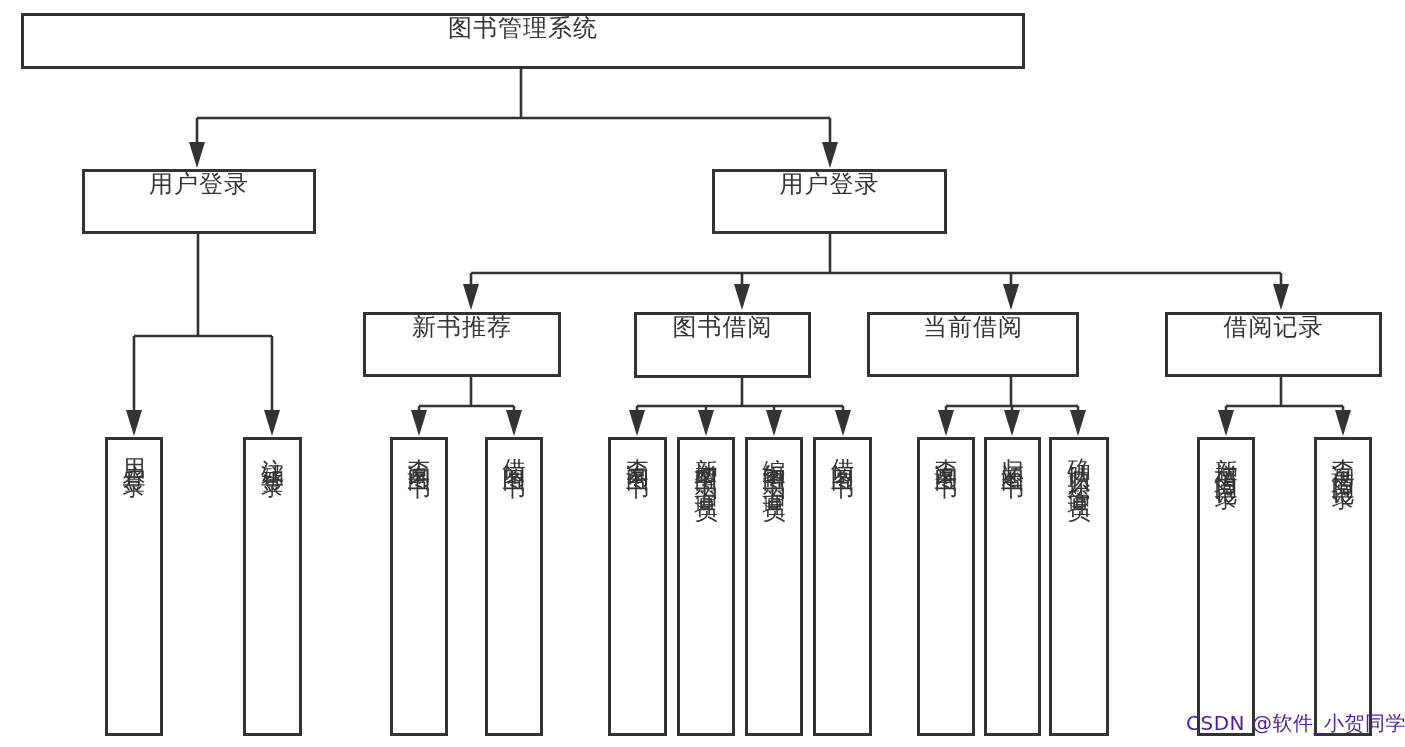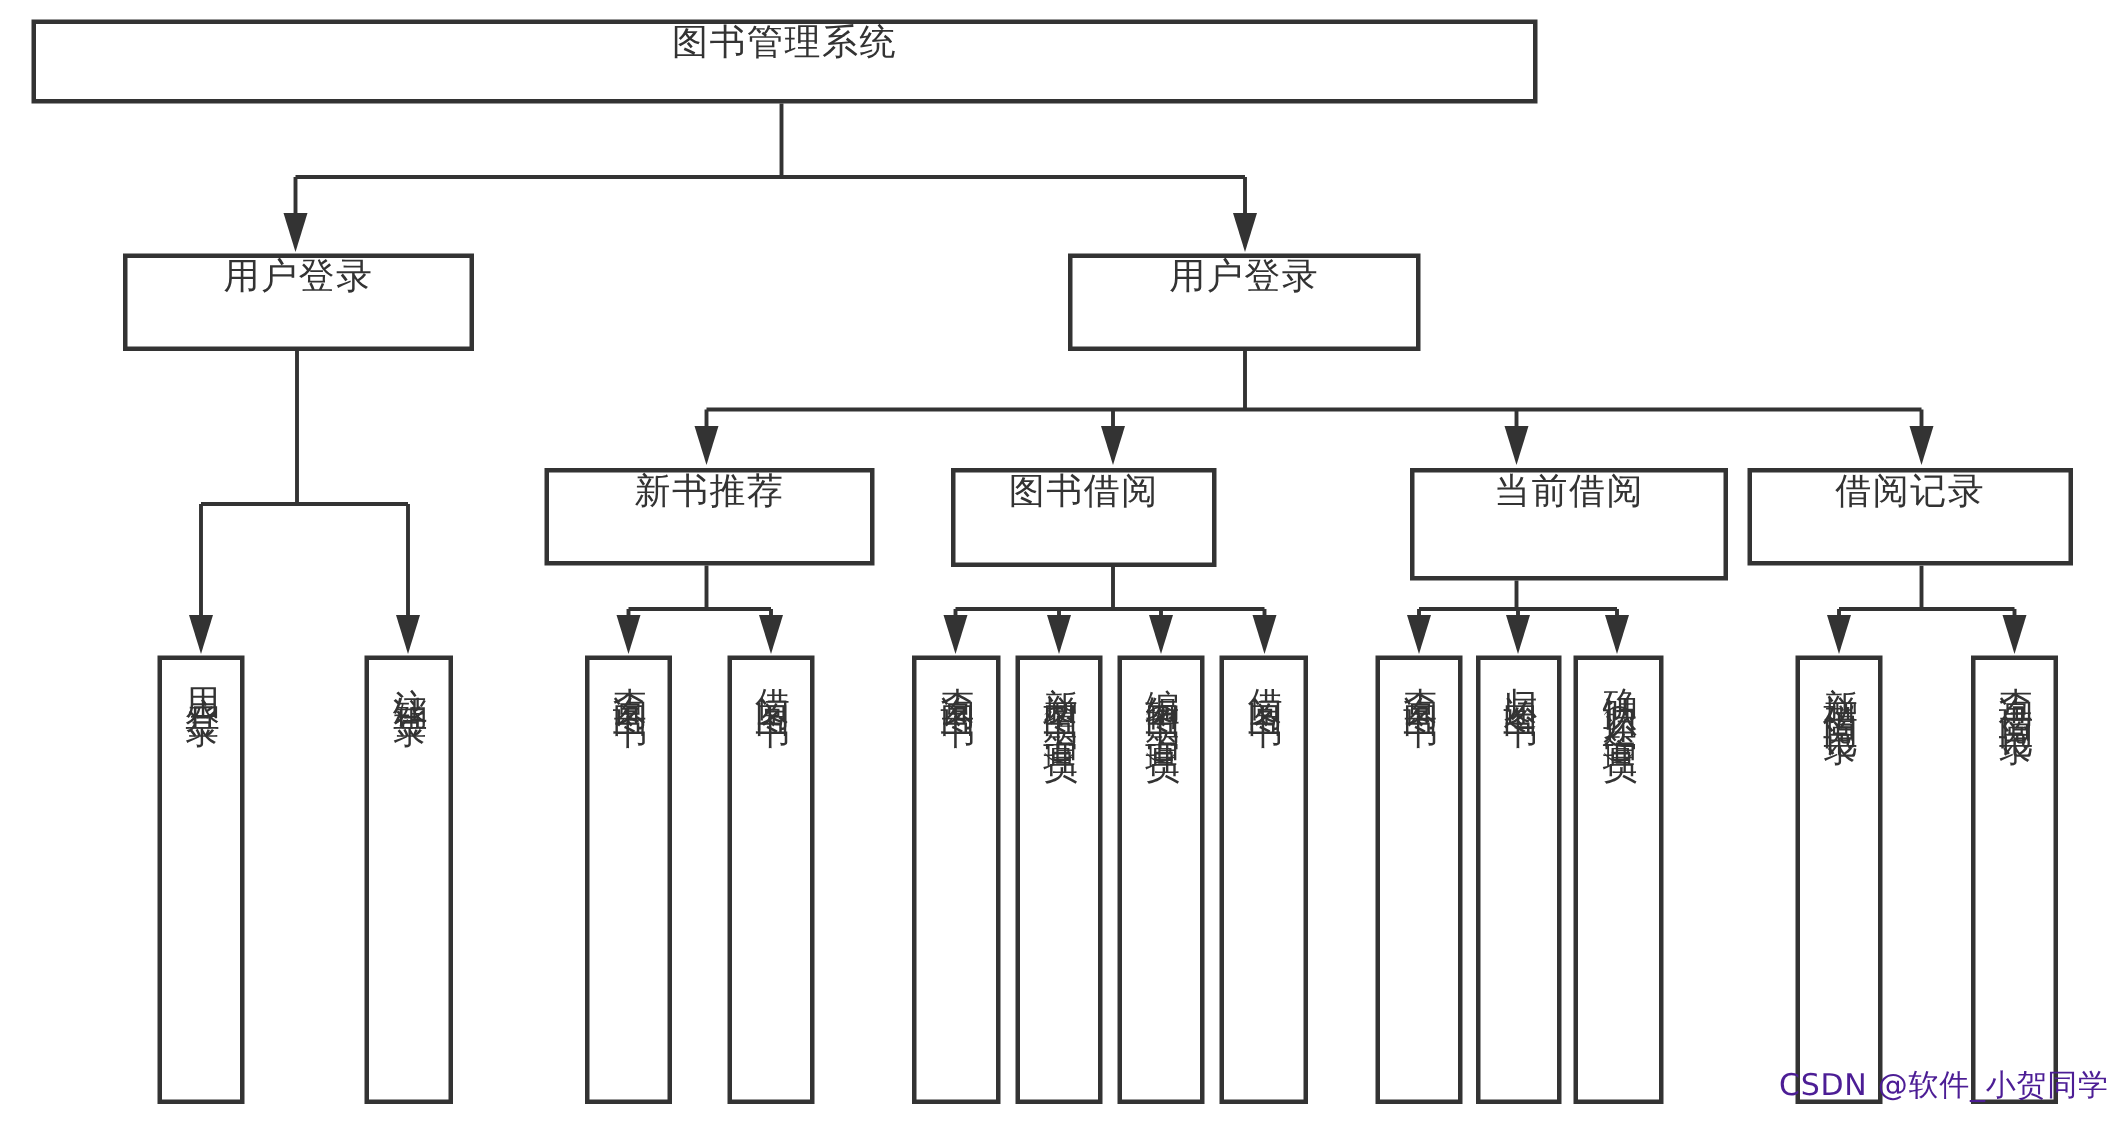--- a/index.html
+++ b/index.html
@@ -132,27 +132,27 @@
     <span>图书管理系统</span>
   </div>
 
   <div class="node h" style="left:82px;top:169px;width:234px;height:65px">
     <span>用户登录</span>
   </div>
   <div class="node h" style="left:712px;top:169px;width:235px;height:65px">
     <span>用户登录</span>
   </div>
 
-  <div class="node h" style="left:363px;top:312px;width:220px;height:65px">
+  <div class="node h" style="left:363px;top:312px;width:198px;height:65px">
     <span>新书推荐</span>
   </div>
   <div class="node h" style="left:634px;top:312px;width:177px;height:66px">
     <span>图书借阅</span>
   </div>
-  <div class="node h" style="left:940px;top:312px;width:212px;height:75px">
+  <div class="node h" style="left:867px;top:312px;width:212px;height:65px">
     <span>当前借阅</span>
   </div>
   <div class="node h" style="left:1165px;top:312px;width:217px;height:65px">
     <span>借阅记录</span>
   </div>
 
   <div class="node v" style="left:105px;top:437px;width:58px;height:299px">
     <span>用户登录</span>
   </div>
   <div class="node v" style="left:243px;top:437px;width:59px;height:299px">

